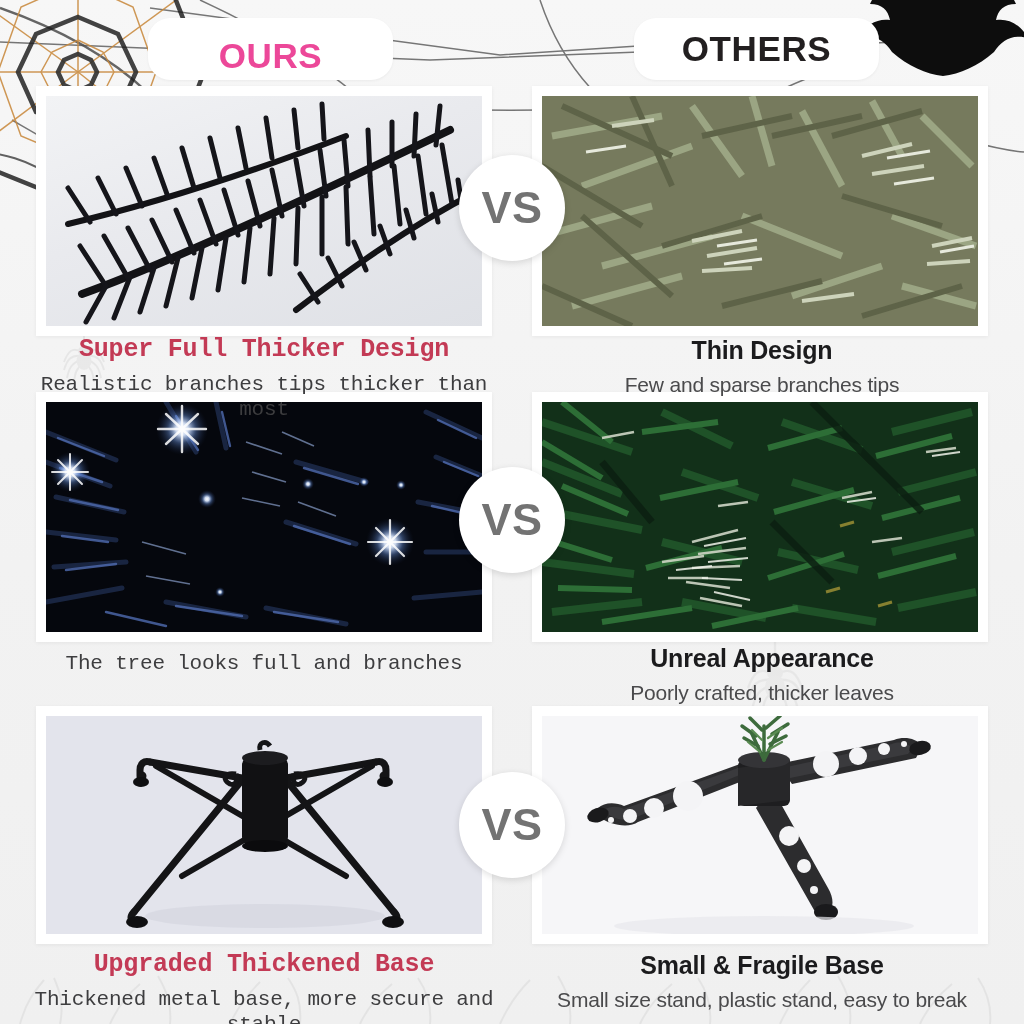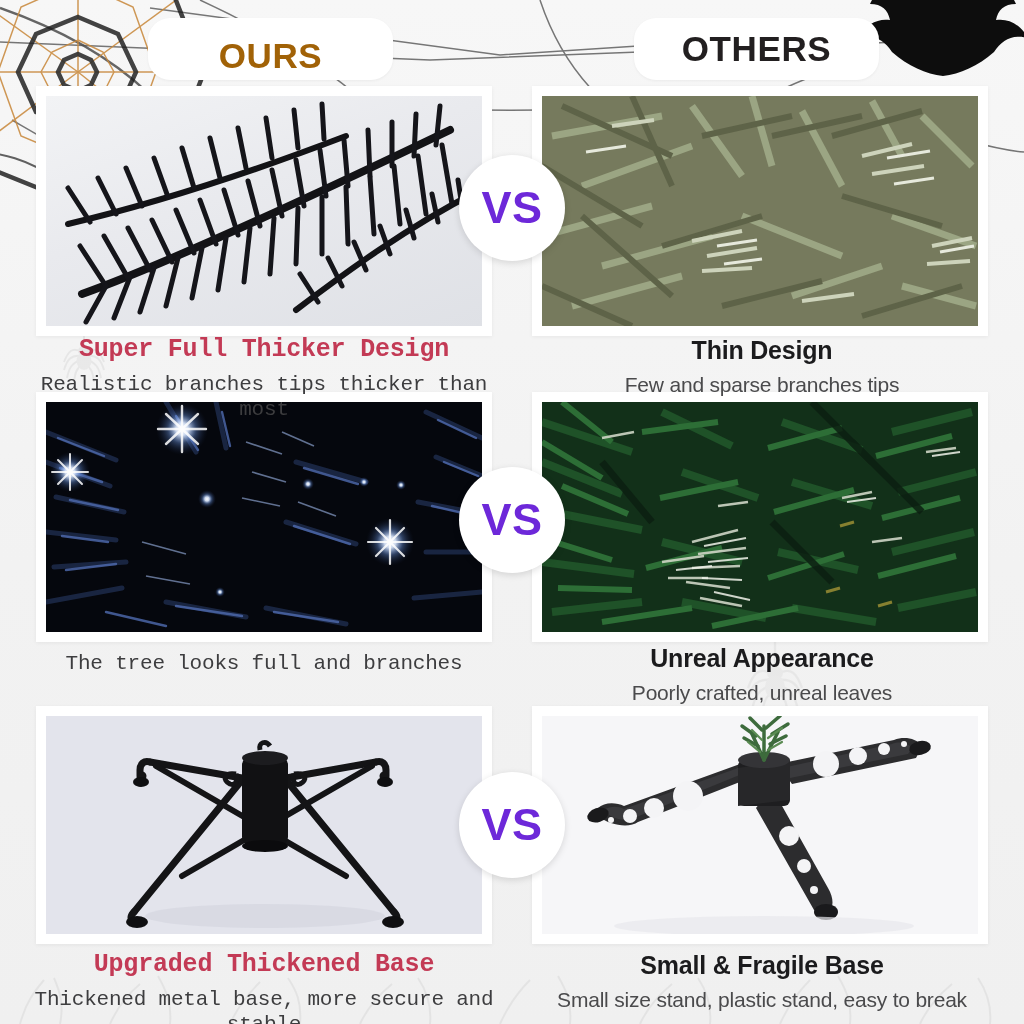--- a/index.html
+++ b/index.html
@@ -21,21 +21,21 @@
   
   .pill{
     position:absolute;top:18px;height:62px;
     background:#ffffff;border-radius:22px;
     display:flex;align-items:center;justify-content:center;
     box-shadow:0 1px 3px rgba(0,0,0,.05);
   }
   .pill span{font-size:35px;font-weight:bold;letter-spacing:.6px;}
   #pill-ours{left:148px;width:245px;}
   #pill-others{left:634px;width:245px;}
-  #label-ours{color:#a16207;margin-top:14px;}
+  #label-ours{color:#ec4899;margin-top:14px;}
   #label-others{color:#221f20;}
 
   
   .row{position:absolute;left:0;width:1024px;}
   #row-0{top:86px;height:300px;}
   #row-1{top:392px;height:308px;}
   #row-2{top:706px;height:318px;}
 
   .card{position:absolute;top:0;background:#ffffff;box-shadow:0 1px 4px rgba(0,0,0,.06);}
   .card.left{left:36px;width:456px;}
@@ -66,21 +66,21 @@
 
   
   .vs{
     position:absolute;width:106px;height:106px;border-radius:50%;
     background:#fff;display:flex;align-items:center;justify-content:center;
     box-shadow:0 2px 7px rgba(0,0,0,.13);z-index:6;left:459px;
   }
   #vs-0{top:155px;}
   #vs-1{top:467px;}
   #vs-2{top:772px;}
-  .vs span{font-size:45px;font-weight:bold;color:#6d28d9;letter-spacing:.5px;}
+  .vs span{font-size:45px;font-weight:bold;color:#737373;letter-spacing:.5px;}
 
   
   .caption{position:absolute;width:470px;text-align:center;z-index:5;}
   .caption.left{left:29px;font-family:Liberation Mono, monospace;}
   .caption.right{left:527px;}
   .cap-title{font-size:25px;font-weight:bold;line-height:1.15;letter-spacing:-.2px;}
   .cap-sub{font-size:21px;line-height:1.2;color:#3d3d3f;margin-top:7px;letter-spacing:-.2px;}
   .t-ours{color:#c33a55;}
   .t-others{color:#1b1b1d;}
   .s-others{color:#4a4a4c;}
@@ -519,21 +519,21 @@
 
   <div class="vs" id="vs-1">
     <span>VS</span>
   </div>
 
   <div class="caption left" id="cap-1">
     <div class="cap-sub">The tree looks full and branches</div>
   </div>
   <div class="caption right" style="top:644px;">
     <div class="cap-title t-others">Unreal Appearance</div>
-    <div class="cap-sub s-others">Poorly crafted, unreal leaves</div>
+    <div class="cap-sub s-others">Poorly crafted, thicker leaves</div>
   </div>
 
   <div class="row" id="row-2">
     <div class="card left">
       <div class="photo ph-metal">
         <svg viewBox="0 0 436 218" preserveAspectRatio="none" style="width:100%;height:100%;">
           <rect width="436" height="218" fill="#e3e4ec"></rect>
           <g stroke="#141416" fill="none" stroke-linecap="round">
             <path d="M104 46 C98 44 94 48 94 54 L94 60" stroke-width="7"></path>
             <path d="M104 46 L196 62" stroke-width="7"></path>

